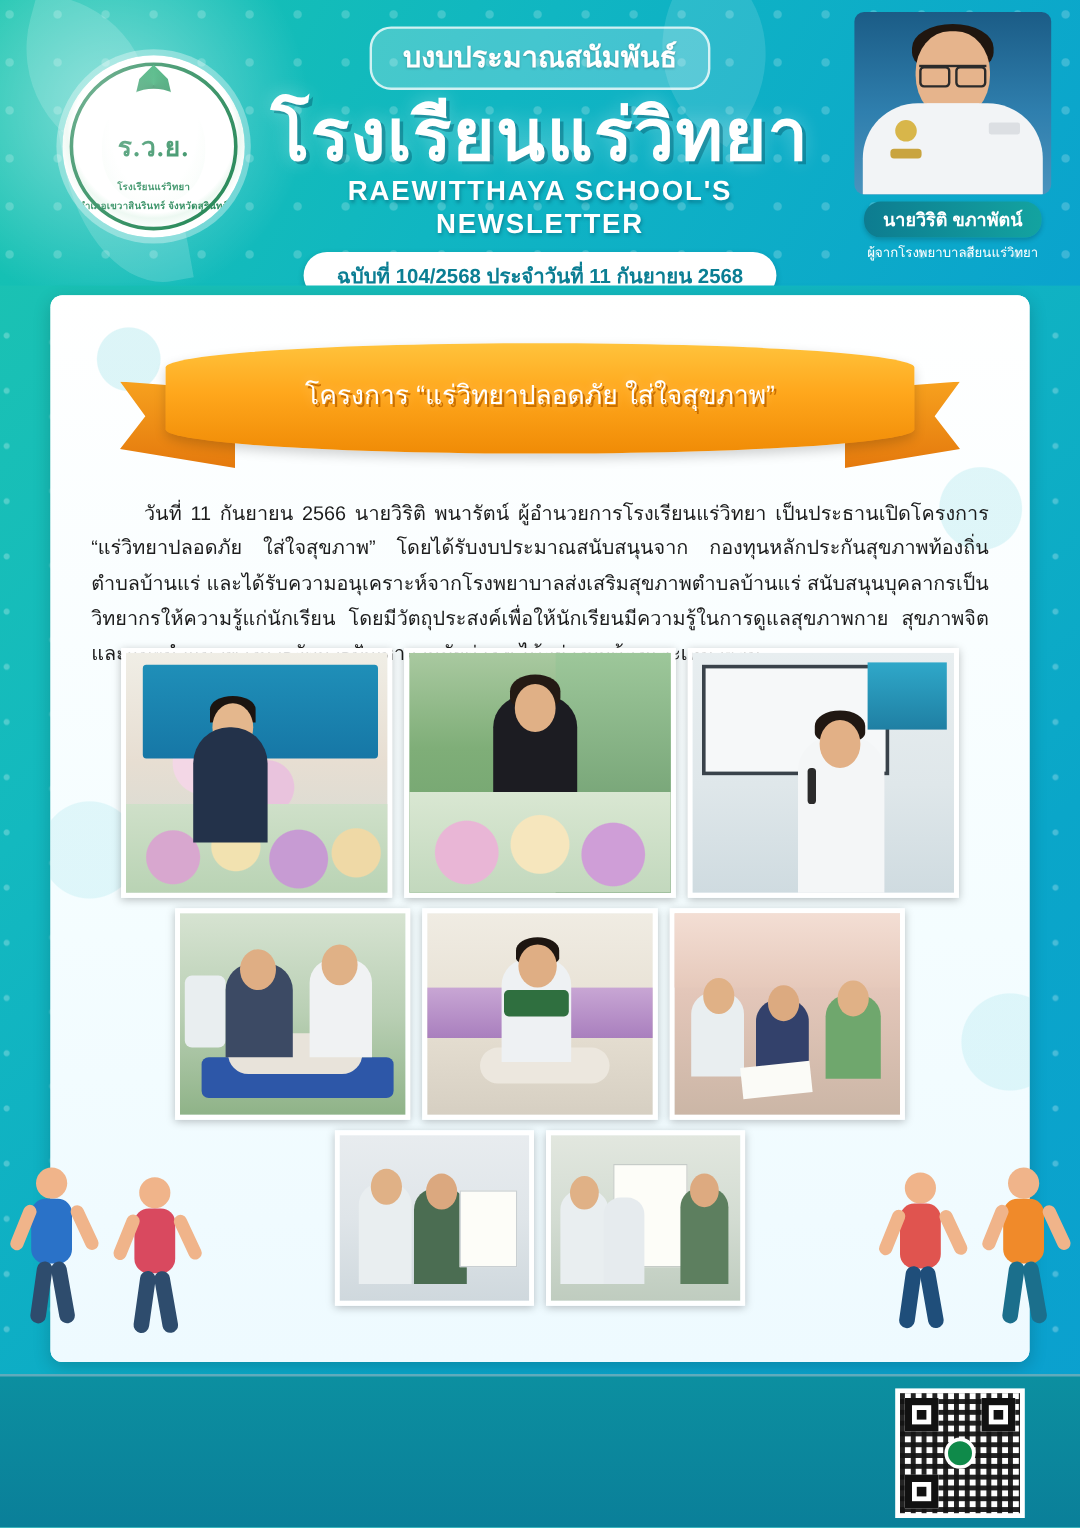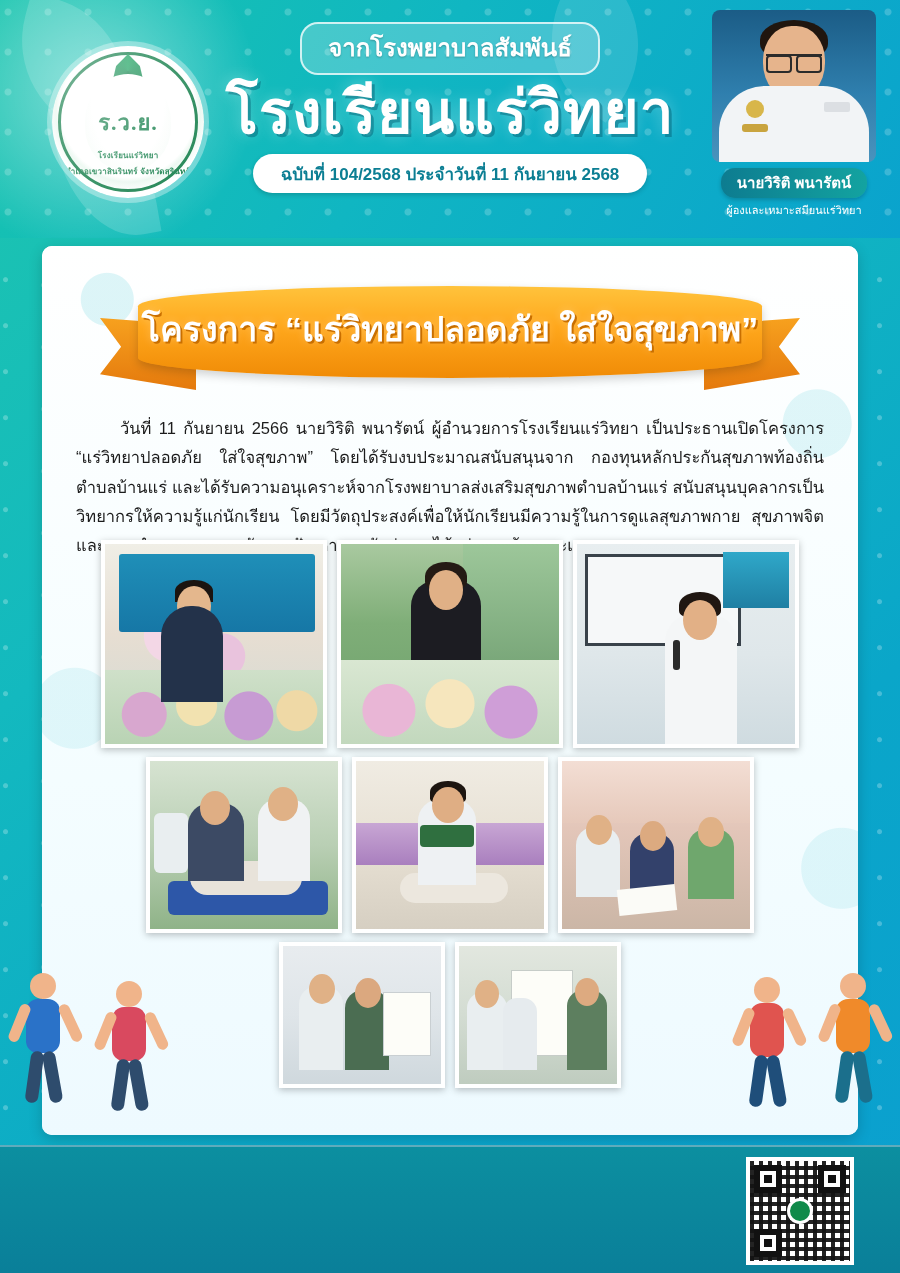--- a/index.html
+++ b/index.html
@@ -175,21 +175,21 @@
   .ribbon-tail.left { left:58px; clip-path: polygon(0 0, 100% 10%, 100% 100%, 0 78%, 22% 40%);}
   .ribbon-tail.right{ right:58px; clip-path: polygon(100% 0, 0 10%, 0 100%, 100% 78%, 78% 40%);}
   .ribbon {
     position:absolute; left:96px; right:96px; top:22px; height:92px;
     background: linear-gradient(180deg,#ffc33c 0%, #ffa71c 45%, #f08b06 100%);
     border-radius: 50% / 22%;
     box-shadow: 0 4px 10px rgba(0,0,0,.18);
     display:flex; align-items:center; justify-content:center;
   }
   .ribbon .banner-text {
-    color:#ffffff; font-weight:bold; font-size:34px;
+    color:#ffffff; font-weight:normal; font-size:22px;
     text-shadow: 2px 2px 0 #c96f00, 0 0 10px rgba(255,255,255,.25);
     padding-bottom:6px;
   }
 
   
   .body-text {
     position:absolute; left:34px; right:34px; top:168px;
     font-size:16.5px; line-height:1.78; color:#1c1c1c; text-align:justify;
     text-indent:44px;
   }
@@ -366,38 +366,39 @@
       <div class="ring"></div>
       <div class="lamp"></div>
       <div class="inner">
         <span class="mono">ร.ว.ย.</span>
       </div>
       <div class="arcTop">โรงเรียนแร่วิทยา</div>
       <div class="arcBot">อำเภอเขวาสินรินทร์ จังหวัดสุรินทร์</div>
     </div>
 
     <div class="title-block">
-      <div class="pill">จากโรงพยาบาลสัมพันธ์</div>
+      <div class="pill">บงบประมาณสนัมพันธ์</div>
       <div class="school-name">โรงเรียนแร่วิทยา</div>
+      <div class="eng-name">RAEWITTHAYA SCHOOL'S NEWSLETTER</div>
       <div class="issue">ฉบับที่ 104/2568  ประจำวันที่ 11 กันยายน 2568</div>
     </div>
 
     <div class="director">
       <div class="photo">
         <div class="hair"></div>
         <div class="face"></div>
         <div class="glasses"></div>
         <div class="body"></div>
         <div class="collar"></div>
         <div class="badge1"></div>
         <div class="badge2"></div>
         <div class="epa"></div>
       </div>
-      <div class="namebar">นายวิริติ พนารัตน์</div>
-      <div class="role">ผู้องและเหมาะสมียนแร่วิทยา</div>
+      <div class="namebar">นายวิริติ ขภาพัตน์</div>
+      <div class="role">ผู้จากโรงพยาบาลสียนแร่วิทยา</div>
     </div>
   </div>
 
   <div class="card">
     <div class="card-bg"></div>
 
     <div class="banner-wrap">
       <div class="ribbon-tail left"></div>
       <div class="ribbon-tail right"></div>
       <div class="ribbon">

